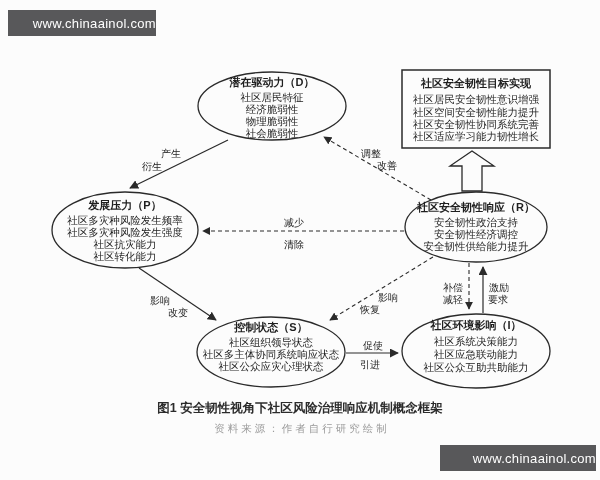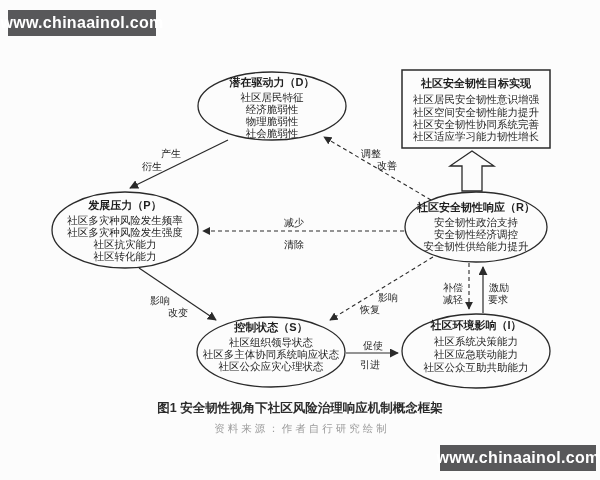--- a/index.html
+++ b/index.html
@@ -1,19 +1,19 @@
 <!DOCTYPE html>
 <html><head>
 <meta charset="utf-8">
 <style>
   html,body{margin:0;padding:0;}
   body{width:600px;height:480px;font-family:"Liberation Sans",sans-serif;background:#ffffff;}
   .screen{position:relative;width:600px;height:480px;background:#fcfcfc;overflow:hidden;}
-  .banner{position:absolute;background:#58585a;color:#ffffff;display:flex;align-items:center;justify-content:center;
-          font-size:16px;font-weight:700;letter-spacing:.3px;}
+  .banner{position:absolute;background:#58585a;color:#ffffff;display:flex;align-items:center;justify-content:flex-end;
+          font-size:13px;font-weight:400;letter-spacing:.3px;}
   .banner-top{left:8px;top:10px;width:148px;height:26px;}
   .banner-bottom{left:440px;top:445px;width:156px;height:26px;}
   svg.diagram{position:absolute;left:0;top:0;}
   svg text{fill:#1f1f1f;}
   .node-title{font-size:11px;font-weight:700;}
   .node-item{font-size:10.5px;}
   .edge-label{font-size:10px;}
   .shape{fill:none;stroke:#2a2a2a;stroke-width:1.3;}
   .box{fill:#fcfcfc;stroke:#2a2a2a;stroke-width:1.5;}
   .solid-arrow{stroke:#2a2a2a;stroke-width:1.2;fill:none;}

